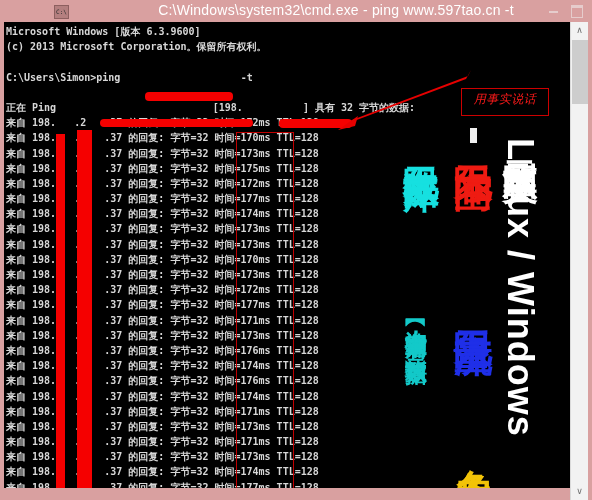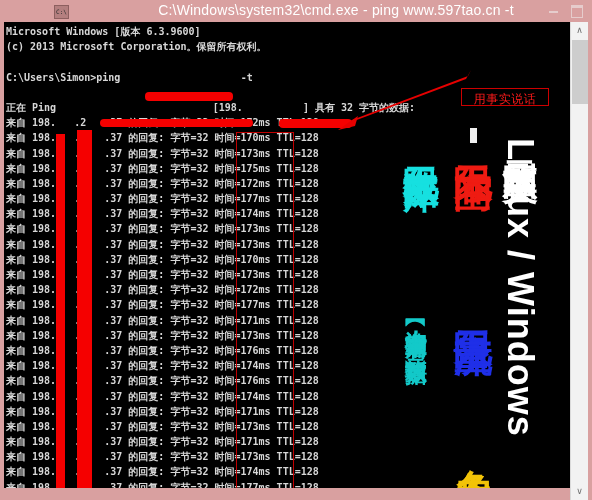--- a/index.html
+++ b/index.html
@@ -76,25 +76,26 @@
     position:absolute;left:275px;top:97px;width:73px;height:9px;
     background:#f50000;border-radius:4px;
   }
 
   
   .box-time{
     position:absolute;left:232px;top:110px;width:58px;height:390px;
     border:1.5px solid #c00000;box-sizing:border-box;
   }
   .box-label{
-    position:absolute;left:457px;top:66px;width:88px;height:18px;
+    position:absolute;left:457px;top:66px;width:88px;height:28px;
     border:1.5px solid #cc0000;box-sizing:border-box;
     color:#ff1a1a;font-size:12px;line-height:21px;text-align:center;
     font-family:"DejaVu Sans","Liberation Sans",sans-serif;
     letter-spacing:.5px;
+    font-style:italic;
   }
   .arrow{
     position:absolute;left:334px;top:48px;width:135px;height:60px;
     pointer-events:none;
   }
 
   
   .ad{
     position:absolute;
     font-family:"DejaVu Sans","Liberation Sans",sans-serif;

